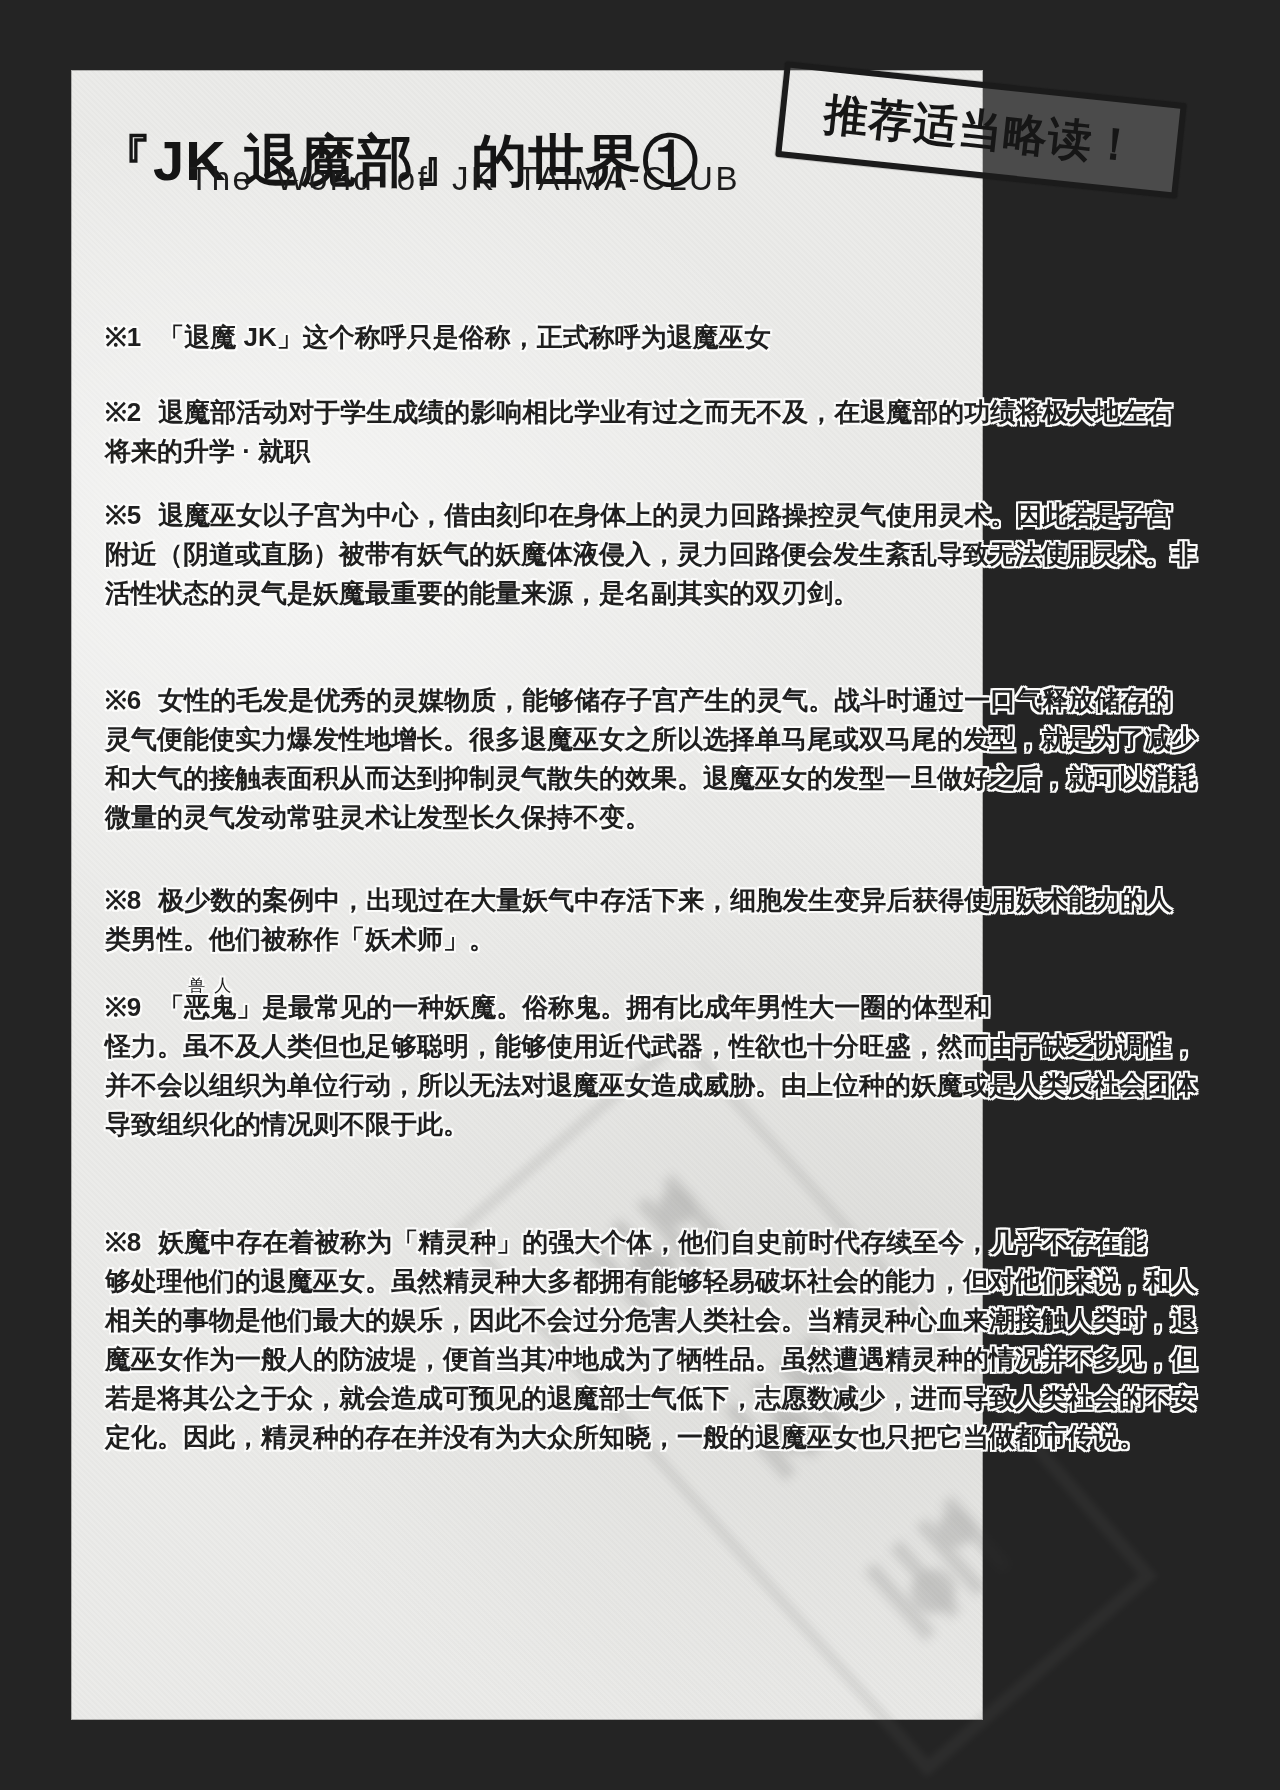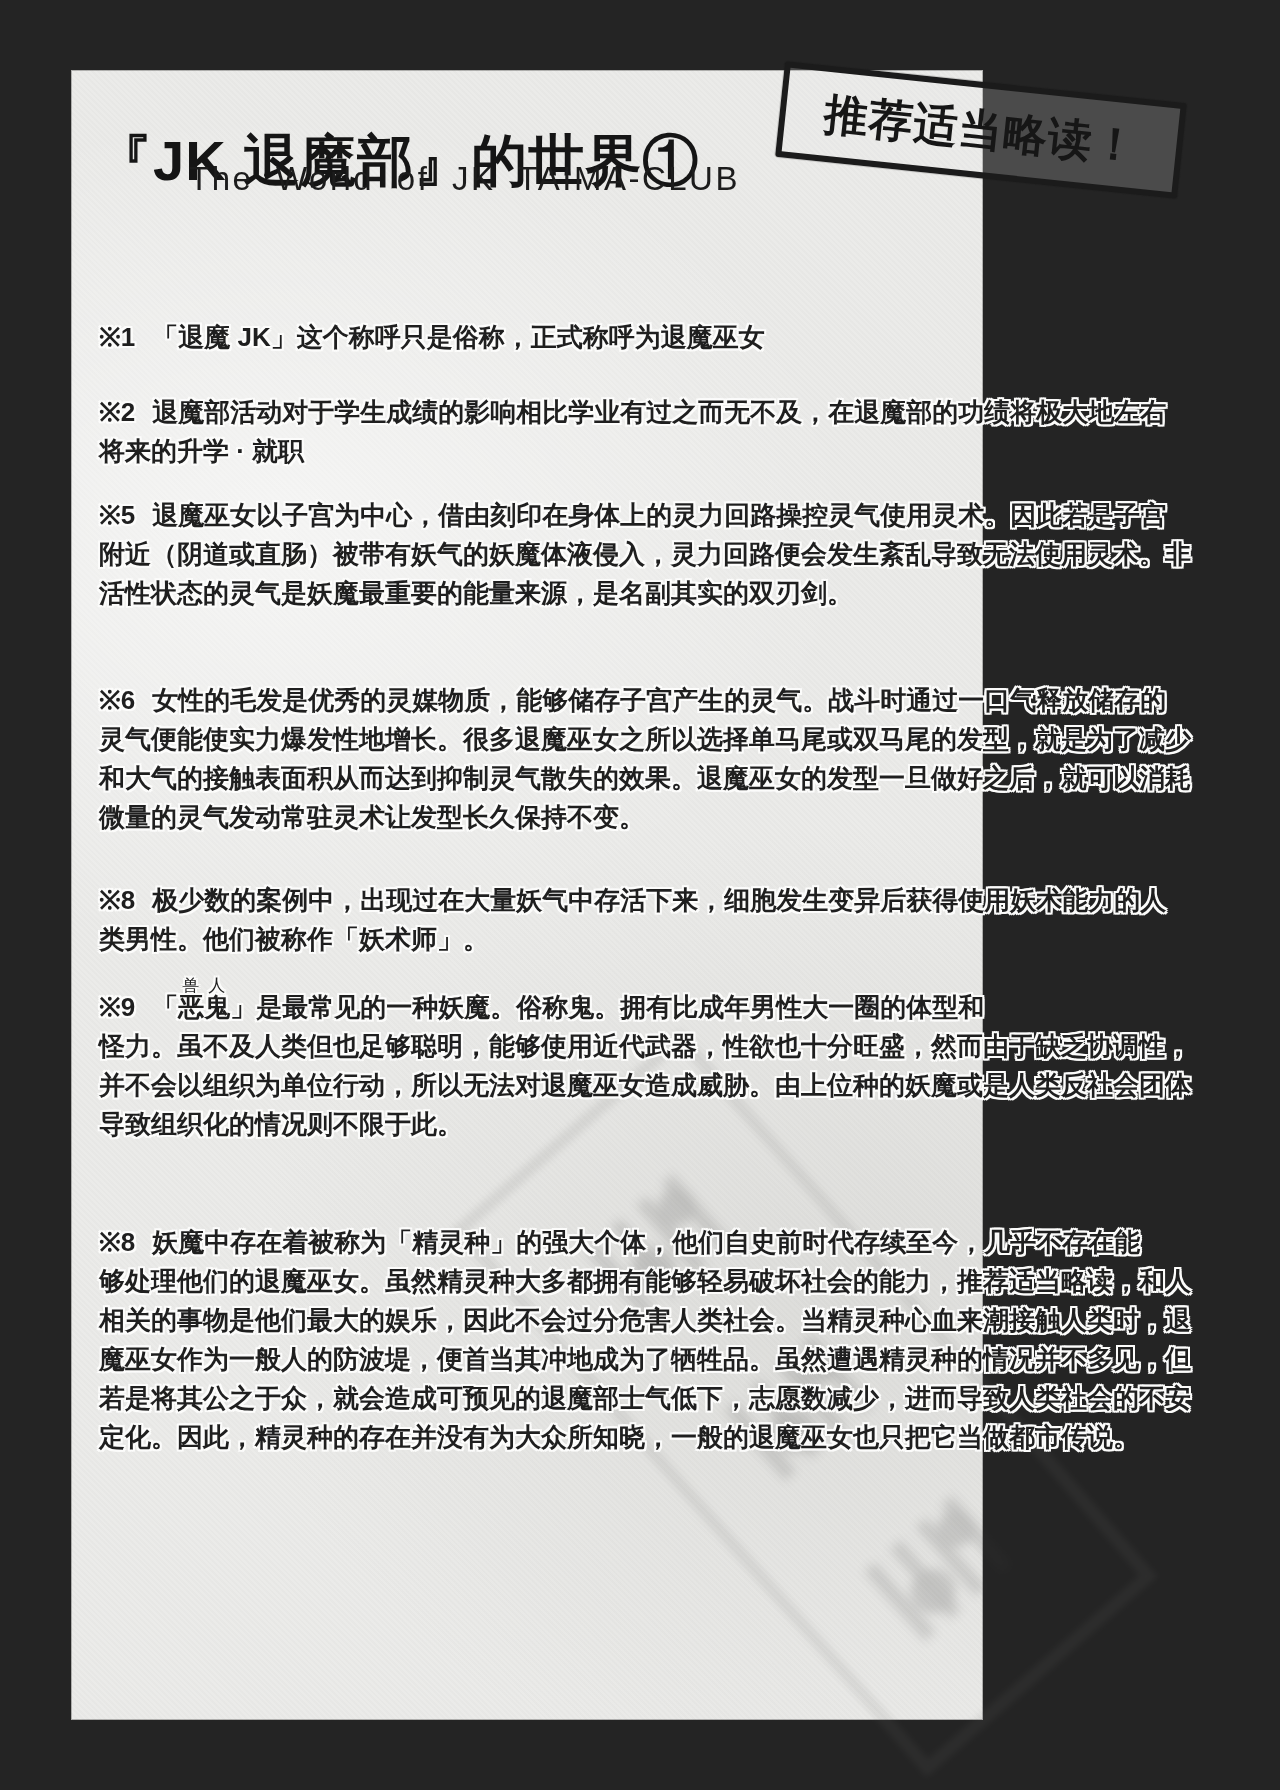--- a/index.html
+++ b/index.html
@@ -38,21 +38,21 @@
     transform:rotate(6deg);
     display:flex;align-items:center;justify-content:center;
     background:rgba(235,235,233,0.2);
     box-shadow:0 0 0 1px rgba(27,27,27,0.15);
   }
   .stamp-label{
     font-size:44px;font-weight:700;color:#161616;
     letter-spacing:1px;white-space:nowrap;
   }
   .notes{
-    position:absolute;left:28px;top:202px;
+    position:absolute;left:34px;top:202px;
     width:1102px;
   }
   .note{
     margin:0;
     font-size:26px;line-height:39px;font-weight:600;color:#1f1f1f;
     text-shadow:
       -2px -2px 0 #fcfcfb, 2px -2px 0 #fcfcfb,
       -2px  2px 0 #fcfcfb, 2px  2px 0 #fcfcfb,
       -2px  0   0 #fcfcfb, 2px  0   0 #fcfcfb,
        0   -2px 0 #fcfcfb, 0    2px 0 #fcfcfb;
@@ -121,19 +121,19 @@
 灵气便能使实力爆发性地增长。很多退魔巫女之所以选择单马尾或双马尾的发型，就是为了减少
 和大气的接触表面积从而达到抑制灵气散失的效果。退魔巫女的发型一旦做好之后，就可以消耗
 微量的灵气发动常驻灵术让发型长久保持不变。</span></p>
       <p class="note"><span class="marker">※8</span><span class="body">极少数的案例中，出现过在大量妖气中存活下来，细胞发生变异后获得使用妖术能力的人
 类男性。他们被称作「妖术师」。</span></p>
       <p class="note"><span class="marker">※9</span><span class="body">「</span><ruby>恶鬼<rt>兽人</rt></ruby><span class="body">」是最常见的一种妖魔。俗称鬼。拥有比成年男性大一圈的体型和
 怪力。虽不及人类但也足够聪明，能够使用近代武器，性欲也十分旺盛，然而由于缺乏协调性，
 并不会以组织为单位行动，所以无法对退魔巫女造成威胁。由上位种的妖魔或是人类反社会团体
 导致组织化的情况则不限于此。</span></p>
       <p class="note"><span class="marker">※8</span><span class="body">妖魔中存在着被称为「精灵种」的强大个体，他们自史前时代存续至今，几乎不存在能
-够处理他们的退魔巫女。虽然精灵种大多都拥有能够轻易破坏社会的能力，推荐适当略读，和人
+够处理他们的退魔巫女。虽然精灵种大多都拥有能够轻易破坏社会的能力，但对他们来说，和人
 相关的事物是他们最大的娱乐，因此不会过分危害人类社会。当精灵种心血来潮接触人类时，退
 魔巫女作为一般人的防波堤，便首当其冲地成为了牺牲品。虽然遭遇精灵种的情况并不多见，但
 若是将其公之于众，就会造成可预见的退魔部士气低下，志愿数减少，进而导致人类社会的不安
 定化。因此，精灵种的存在并没有为大众所知晓，一般的退魔巫女也只把它当做都市传说。</span></p>
     </div>
 </div>
 
 </body></html>

